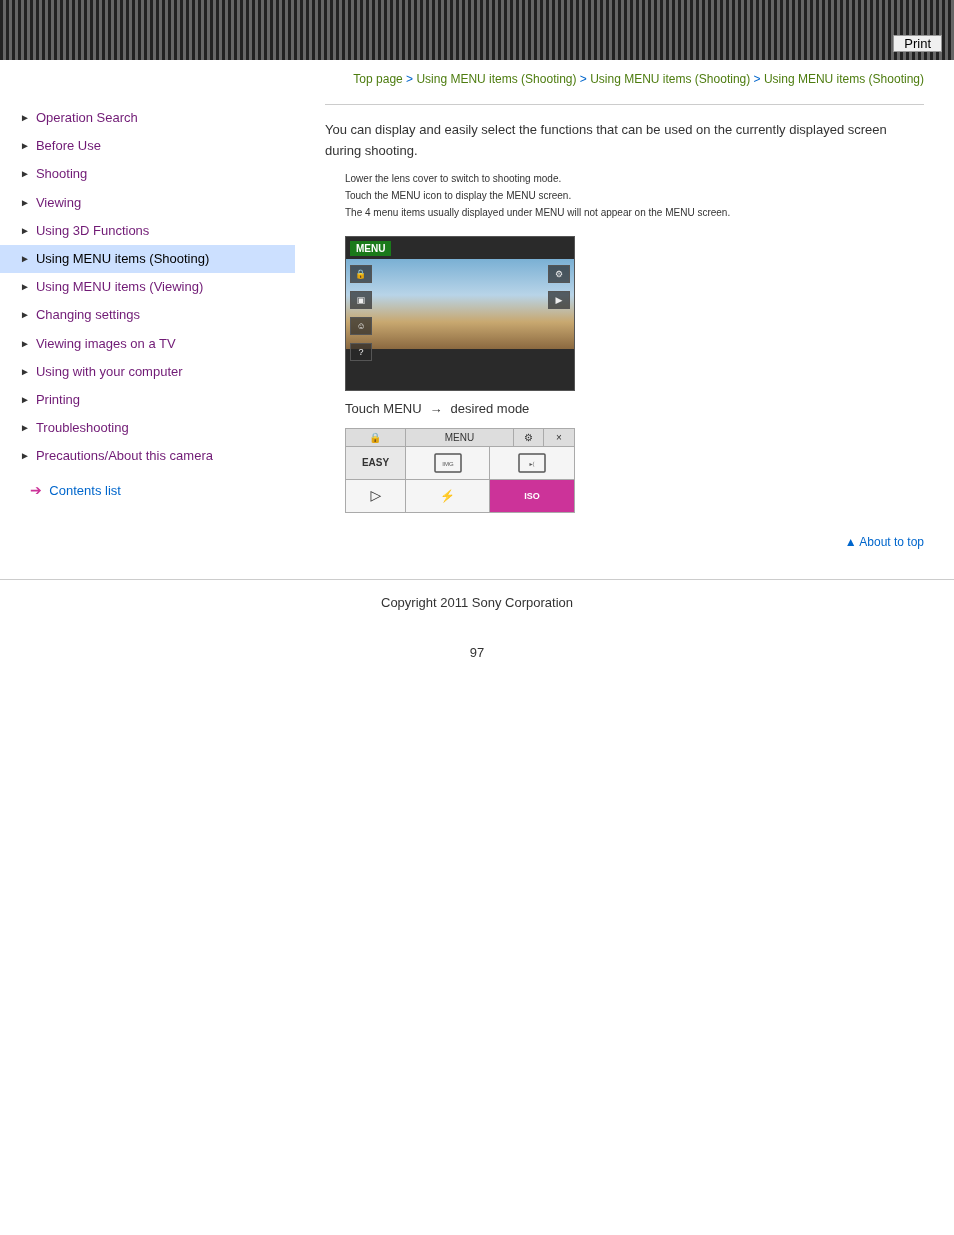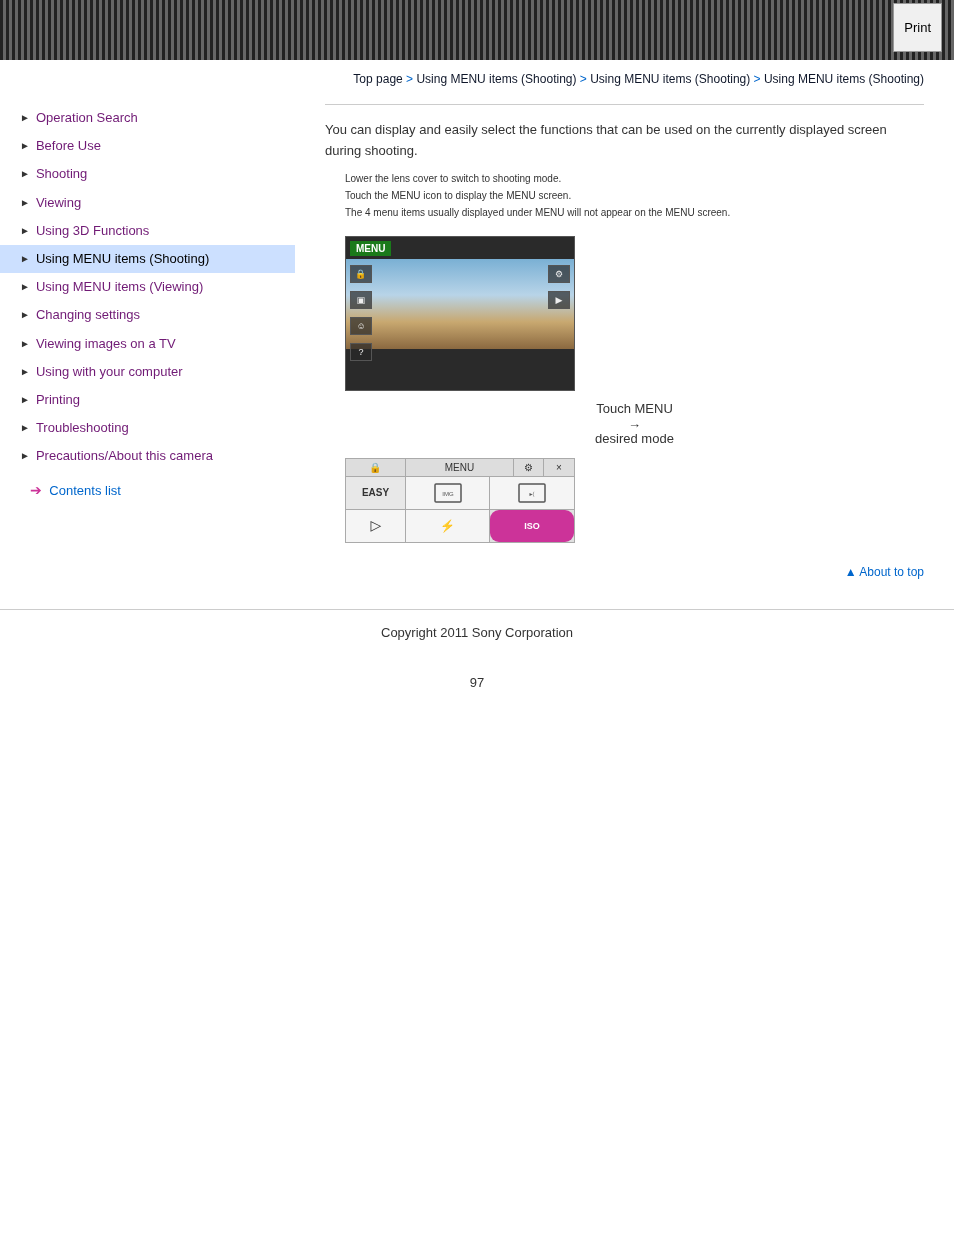--- a/index.html
+++ b/index.html
@@ -17,34 +17,34 @@
         #666 6px
       );
       position: relative;
     }
     .print-button {
       position: absolute;
       right: 12px;
       bottom: 8px;
       background: #f0f0f0;
       border: 1px solid #999;
-      padding: 16px 10px;
+      padding: 0 10px;
       font-size: 13px;
       cursor: pointer;
     }
 
     
     .breadcrumb {
       padding: 10px 30px 6px 320px;
       font-size: 12px;
       color: #0066cc;
       text-align: right;
       line-height: 1.5;
     }
-    .breadcrumb a { color: #0f172a; text-decoration: none; }
+    .breadcrumb a { color: #4d7c0f; text-decoration: none; }
     .breadcrumb span { color: #0066cc; }
 
     
     .layout {
       display: flex;
       width: 100%;
     }
 
     
     .sidebar {
@@ -166,21 +166,20 @@
       display: flex;
       flex-direction: column;
       gap: 8px;
     }
 
     .arrow-text {
       font-size: 13px;
       margin: 8px 0 12px 20px;
       display: flex;
       align-items: center;
-      flex-direction: column;
     }
     .arrow-text .arr {
       margin: 0 8px;
     }
 
     
     .menu-image-bottom {
       margin: 0 0 12px 20px;
       width: 230px;
       border: 1px solid #aaa;
@@ -210,21 +209,21 @@
       border-right: 1px solid #aaa;
       text-align: center;
       font-size: 9px;
       display: flex;
       align-items: center;
       justify-content: center;
       background: #f5f5f5;
       min-height: 32px;
     }
     .menu-grid-cell:last-child { border-right: none; }
-    .menu-grid-cell.highlighted { background: #cc3399; color: white; border-radius: 9px; }
+    .menu-grid-cell.highlighted { background: #cc3399; color: white; }
     .menu-grid-cell.easy-label { font-size: 10px; font-weight: bold; background: #e8e8e8; }
 
     
     .back-to-top {
       text-align: right;
       padding: 10px 0;
       font-size: 12px;
     }
     .back-to-top a {
       color: #0066cc;

